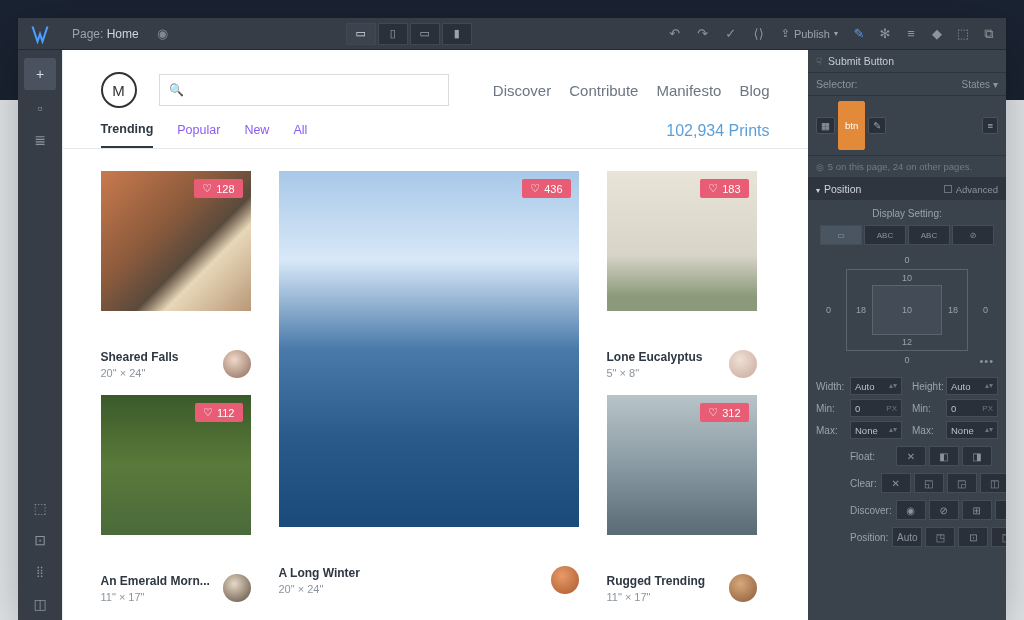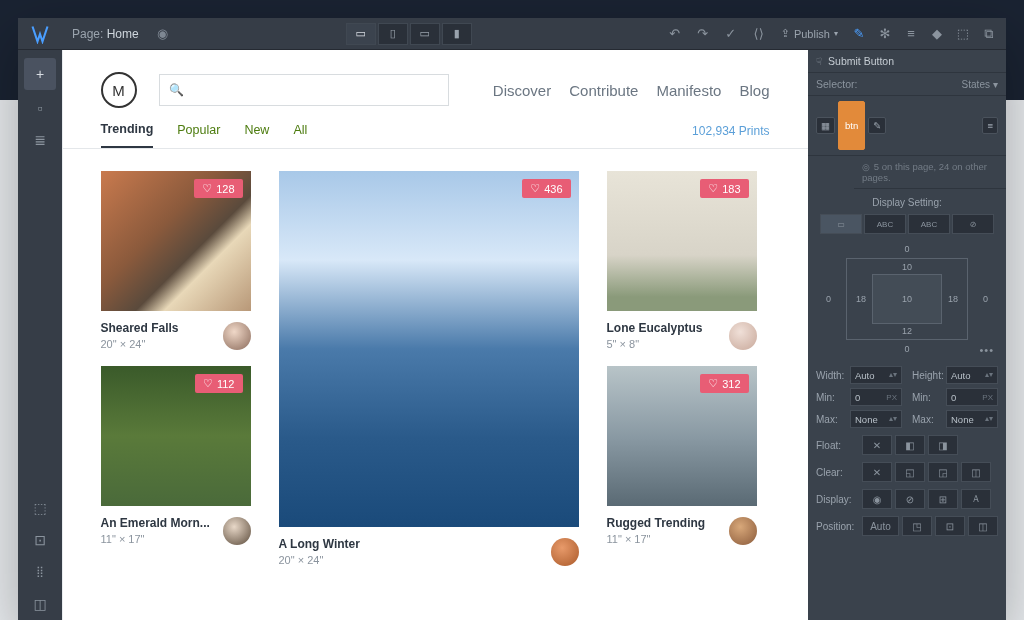--- a/index.html
+++ b/index.html
@@ -37,31 +37,31 @@
 
 
 .site-header { display:flex; align-items:center; padding:22px 38px 14px;}
 .site-logo { width:36px; height:36px; border:2px solid #333; border-radius:50%; display:flex; align-items:center; justify-content:center; font-size:15px; font-weight:500; color:#333;}
 .site-search { flex:0 0 290px; margin-left:22px; height:32px; border:1px solid #d8dcdf; display:flex; align-items:center; padding:0 10px;}
 .site-search span { color:#c4cad0; font-size:12px;}
 .site-nav { margin-left:auto; display:flex; gap:18px;}
 .site-nav a { color:#6b7682; font-size:15px; text-decoration:none;}
 
 .site-tabs { display:flex; align-items:center; padding:0 38px; border-bottom:1px solid #e4e7ea;}
-.site-tab { padding:0 0 10px; margin-right:24px; font-size:12.5px; color:#4d7c0f; cursor:pointer;}
+.site-tab { padding:0 0 10px; margin-right:24px; font-size:12.5px; color:#8b5cf6; cursor:pointer;}
 .site-tab.active { color:#2e3742; font-weight:700; border-bottom:2px solid #2e3742;}
-.site-prints { margin-left:auto; font-size:12px; color:#5b9fd8; padding-bottom:8px;}
+.site-prints { margin-left:auto; font-size:16px; color:#5b9fd8; padding-bottom:8px;}
 
 .grid { padding:22px 38px; display:grid; grid-template-columns: 150px 300px 150px; gap:22px 28px;}
 .card { position:relative;}
 .thumb { width:100%; background:#ddd; position:relative; overflow:hidden;}
 .thumb.sm { height:140px;}
 .thumb.lg { height:356px;}
 .badge { position:absolute; top:8px; right:8px; background:#e85d75; color:#fff; font-size:11px; padding:3px 8px; border-radius:2px; display:flex; align-items:center; gap:4px;}
-.card-meta { display:flex; align-items:flex-end; padding-top:10px;}
+.card-meta { display:flex; align-items:flex-start; padding-top:10px;margin-top:29px;}
 .card-text h4 { font-size:12px; color:#2e3742; font-weight:600; margin-bottom:3px;}
 .card-text p { font-size:11px; color:#8b949e;}
 .card-avatar { width:28px; height:28px; border-radius:50%; background:#c8b8a8; margin-left:auto; flex-shrink:0;}
 
 
 .art-falls { background: linear-gradient(135deg,#c97a4e 0%,#8b5a3c 40%,#5a4a3c 60%,#e8d8b8 70%,#b89878 100%);}
 .art-winter { background: linear-gradient(180deg,#a8c8e8 0%,#d8e8f8 25%,#4a7aaa 50%,#2a5a8a 75%,#1a4a7a 100%);}
 .art-tree { background: linear-gradient(180deg,#e8e4d8 0%,#d8d4c8 60%,#8a9a7a 90%);}
 .art-forest { background: linear-gradient(180deg,#3a5a2a 0%,#5a7a3a 50%,#4a6a3a 100%);}
 .art-rugged { background: linear-gradient(180deg,#b8c4c8 0%,#8a9aa4 50%,#5a6a74 100%);}
@@ -73,21 +73,21 @@
 .p-crumb { background:#3a424c;}
 .p-crumb .ico { margin-right:6px; color:#8b949e; font-size:10px;}
 .p-sel { justify-content:space-between;}
 .p-sel-label { color:#8b949e;}
 .p-states { color:#8b949e; font-size:10px; display:flex; align-items:center; gap:3px;}
 .p-chips { display:flex; gap:3px; padding:5px 8px; border-bottom:1px solid #2e353e; align-items:center;}
 .chip { background:#2a3039; border:1px solid #4a525c; padding:18px 6px; font-size:9.5px; border-radius:2px; color:#9aa3ad;}
 .chip.btn-chip { background:#e28a3a; color:#fff; border-color:#e28a3a;}
 .chip.icon-chip { padding:2px 4px;}
 .chip-spacer{flex:1}
-.p-note { padding:5px 8px; color:#737c86; font-size:9.5px; border-bottom:1px solid #2e353e;margin-left:46px;}
+.p-note { padding:5px 8px; color:#737c86; font-size:9.5px; border-bottom:1px solid #2e353e;}
 .p-note .ico{margin-right:4px; font-size:9px;}
 
 .p-section { background:#2e353e; padding:5px 8px; display:flex; align-items:center; justify-content:space-between; font-size:10.5px; color:#d0d5db;}
 .p-section .tri { margin-right:4px; font-size:8px;}
 .p-adv { font-size:9.5px; color:#8b949e; display:flex; align-items:center; gap:4px;}
 
 .p-body { padding:8px;}
 .p-label-center { text-align:center; color:#9aa3ad; font-size:10px; margin-bottom:6px;}
 .seg { display:flex; gap:2px; justify-content:center; margin-bottom:10px;}
 .seg-btn { flex:1; max-width:42px; height:20px; background:#2a3039; border:1px solid #454d57; display:flex; align-items:center; justify-content:center; font-size:8px; color:#8b949e; cursor:pointer;}
@@ -108,21 +108,21 @@
 .bm-num.ctr{top:50%; left:50%; transform:translate(-50%,-50%); font-size:9px;}
 .bm-more{ position:absolute; right:-2px; bottom:-2px; font-size:11px; color:#8b949e; letter-spacing:1px; cursor:pointer;}
 
 .dim-grid { display:grid; grid-template-columns: 1fr 1fr; gap:4px 10px;}
 .dim-row { display:flex; align-items:center; gap:4px;}
 .dim-label { font-size:10px; color:#9aa3ad; width:30px;}
 .dim-input { flex:1; height:18px; background:#2a3039; border:1px solid #454d57; color:#b8c0c8; font-size:9.5px; padding:0 4px; display:flex; align-items:center; justify-content:space-between;}
 .dim-unit { color:#6a737d; font-size:8px;}
 .dim-step { color:#6a737d; font-size:8px; line-height:0.6;}
 
-.opt-row { display:flex; align-items:center; gap:4px; margin-top:7px;}
+.opt-row { display:flex; align-items:center; gap:4px; margin-top:7px;margin-left:34px;}
 .opt-label { width:42px; font-size:10px; color:#9aa3ad;}
 .opt-btns { display:flex; gap:3px; flex:1;}
 .opt-btn { width:30px; height:20px; background:#2a3039; border:1px solid #454d57; display:flex; align-items:center; justify-content:center; font-size:10px; color:#8b949e; cursor:pointer;}
 .opt-btn.wide{flex:1}
 
 .p-section.collapsed { background:#2e353e; cursor:pointer;}
 </style>
 </head>
 <body>
 
@@ -309,20 +309,27 @@
         <span class="chip icon-chip">▦</span>
         <span class="chip btn-chip">btn</span>
         <span class="chip icon-chip">✎</span>
         <span class="chip-spacer"></span>
         <span class="chip icon-chip">≡</span>
       </div>
       <div class="p-note">
         <span class="ico">◎</span><span>5 on this page, 24 on other pages.</span>
       </div>
 
+      <div class="p-section">
+        <span><span class="tri">▾</span><span>Position</span></span>
+        <span class="p-adv">
+            <span style="width:8px;height:8px;border:1px solid #6a737d;display:inline-block"></span>
+            <span>Advanced</span>
+          </span>
+      </div>
 
       <div class="p-body">
         <div class="p-label-center">Display Setting:</div>
         <div class="seg">
           <div class="seg-btn active">▭</div>
           <div class="seg-btn">ABC</div>
           <div class="seg-btn">ABC</div>
           <div class="seg-btn">⊘</div>
         </div>
 
@@ -397,21 +404,21 @@
         <div class="opt-row">
           <span class="opt-label">Clear:</span>
           <div class="opt-btns">
             <div class="opt-btn">✕</div>
             <div class="opt-btn">◱</div>
             <div class="opt-btn">◲</div>
             <div class="opt-btn">◫</div>
           </div>
         </div>
         <div class="opt-row">
-          <span class="opt-label">Display:</span>
+          <span class="opt-label">Discover:</span>
           <div class="opt-btns">
             <div class="opt-btn">◉</div>
             <div class="opt-btn">⊘</div>
             <div class="opt-btn">⊞</div>
             <div class="opt-btn">Ａ</div>
           </div>
         </div>
         <div class="opt-row">
           <span class="opt-label">Position:</span>
           <div class="opt-btns">

